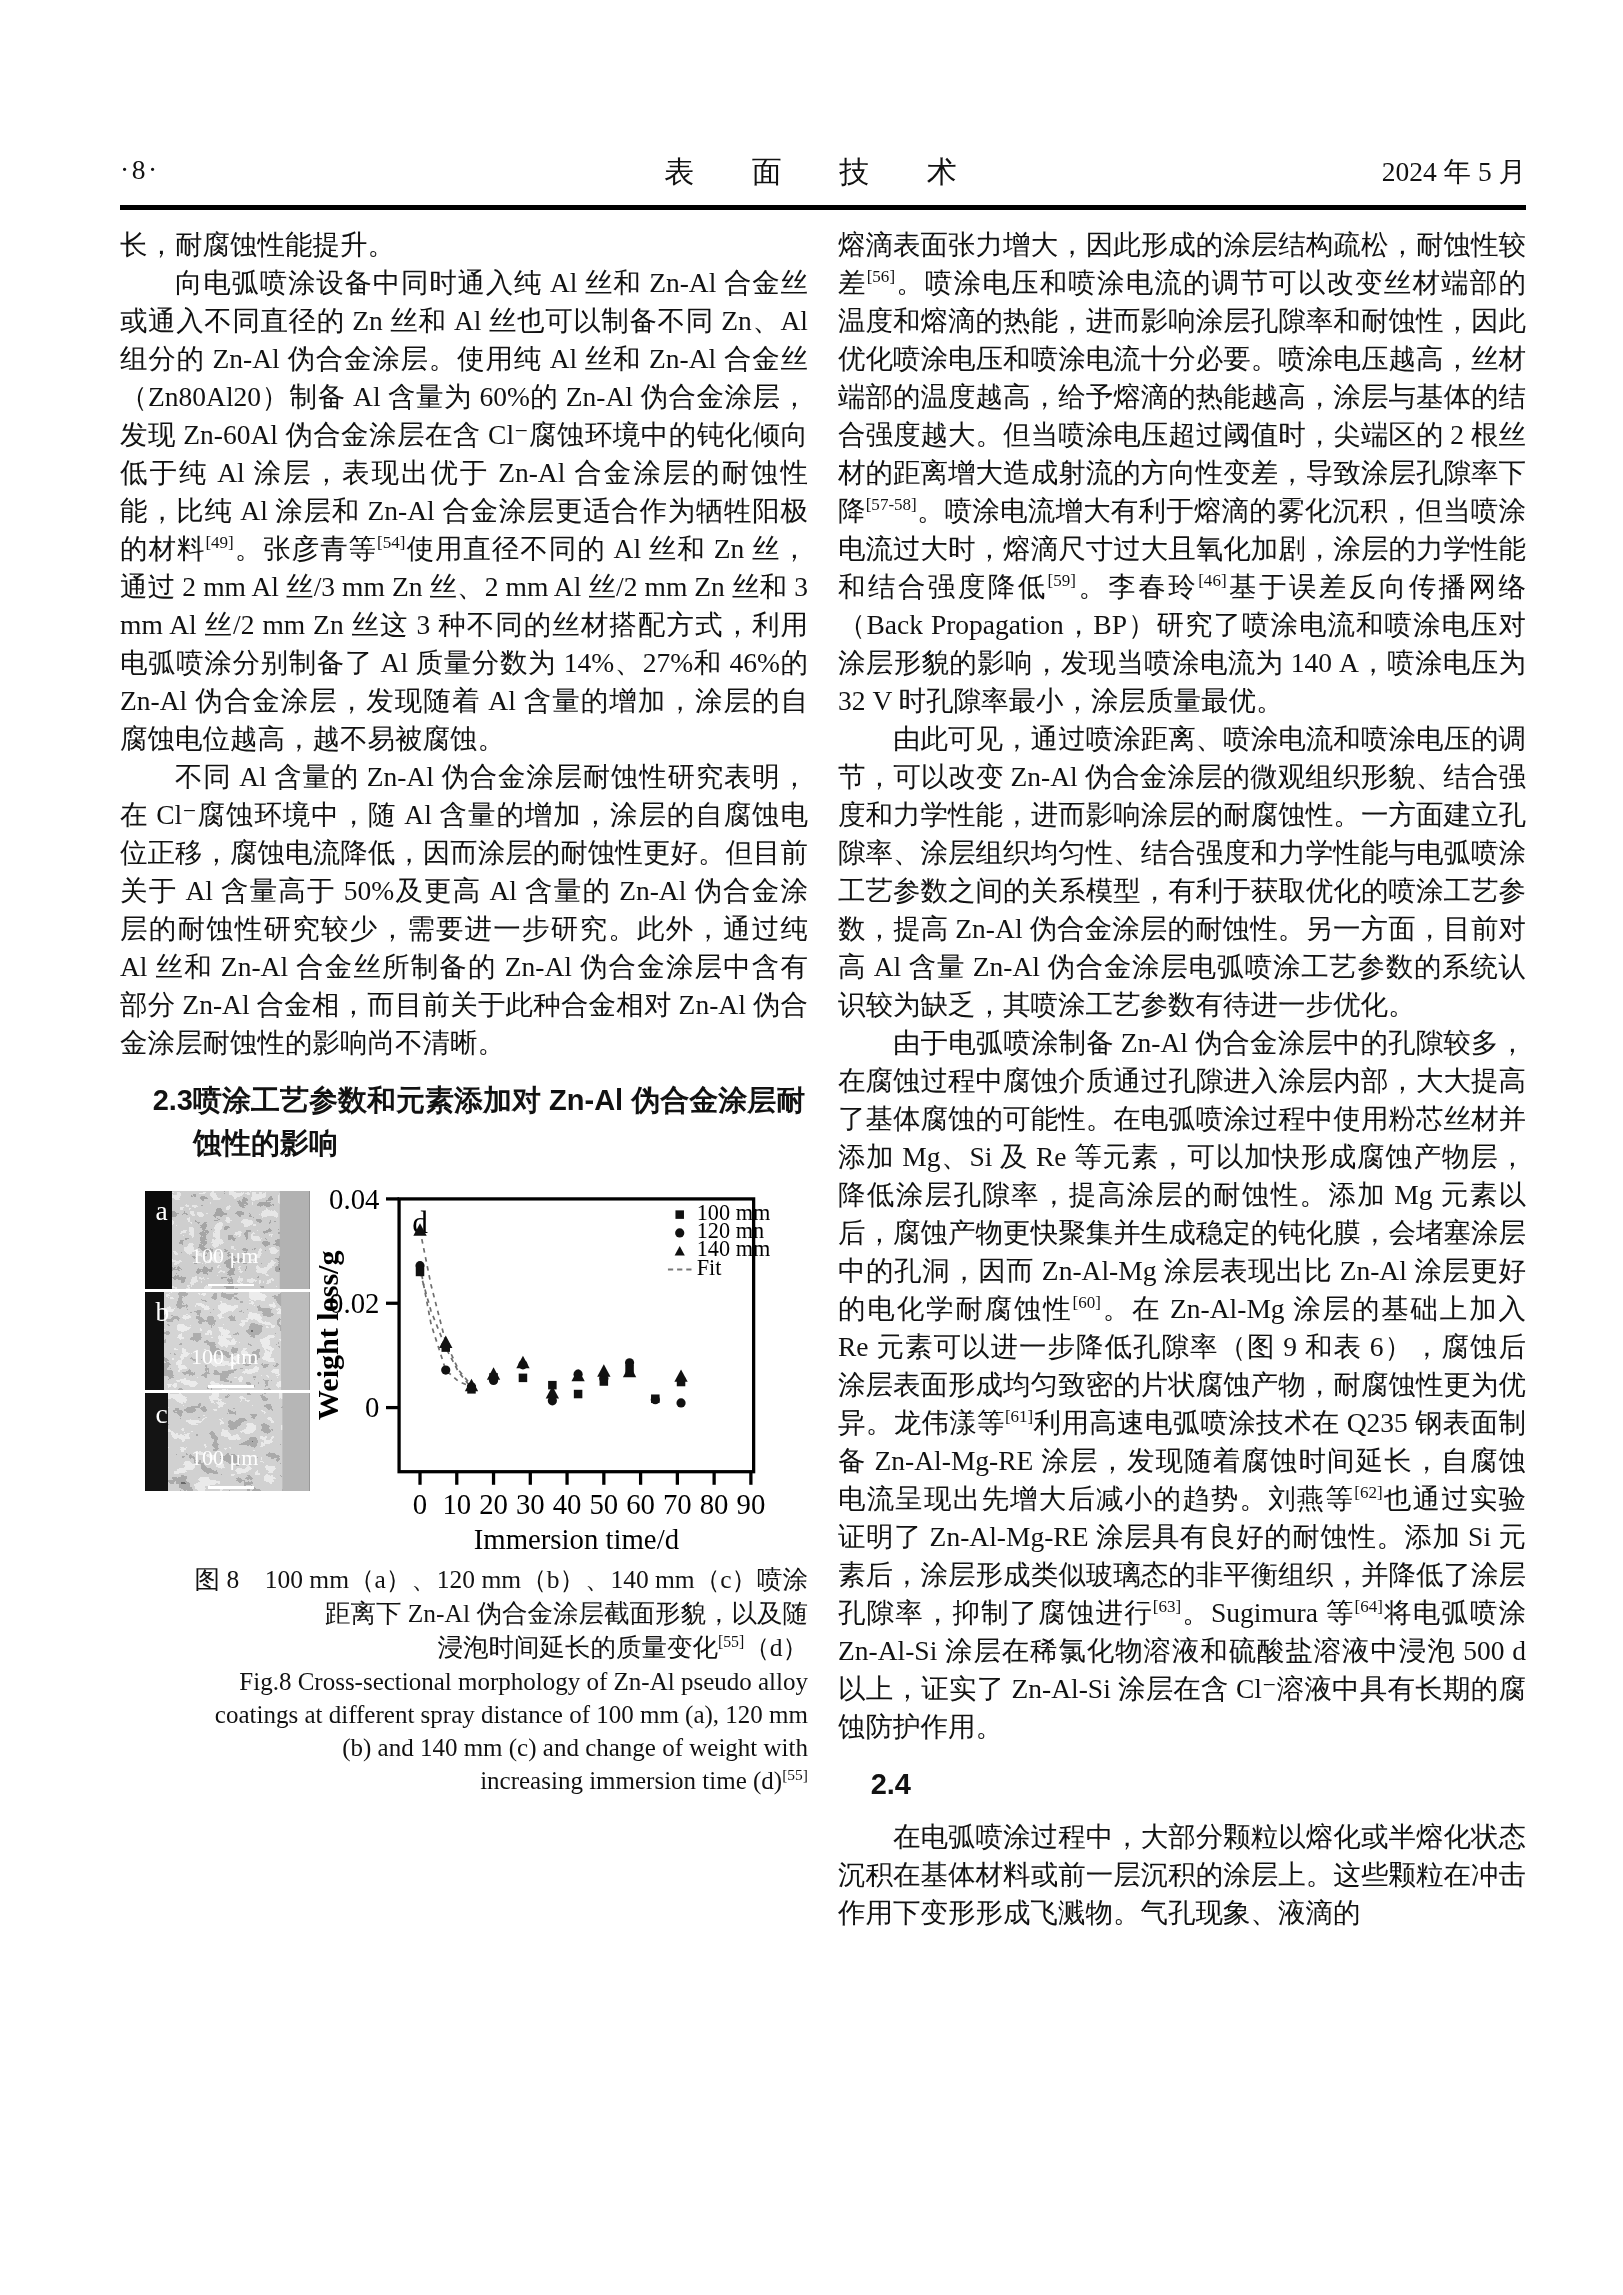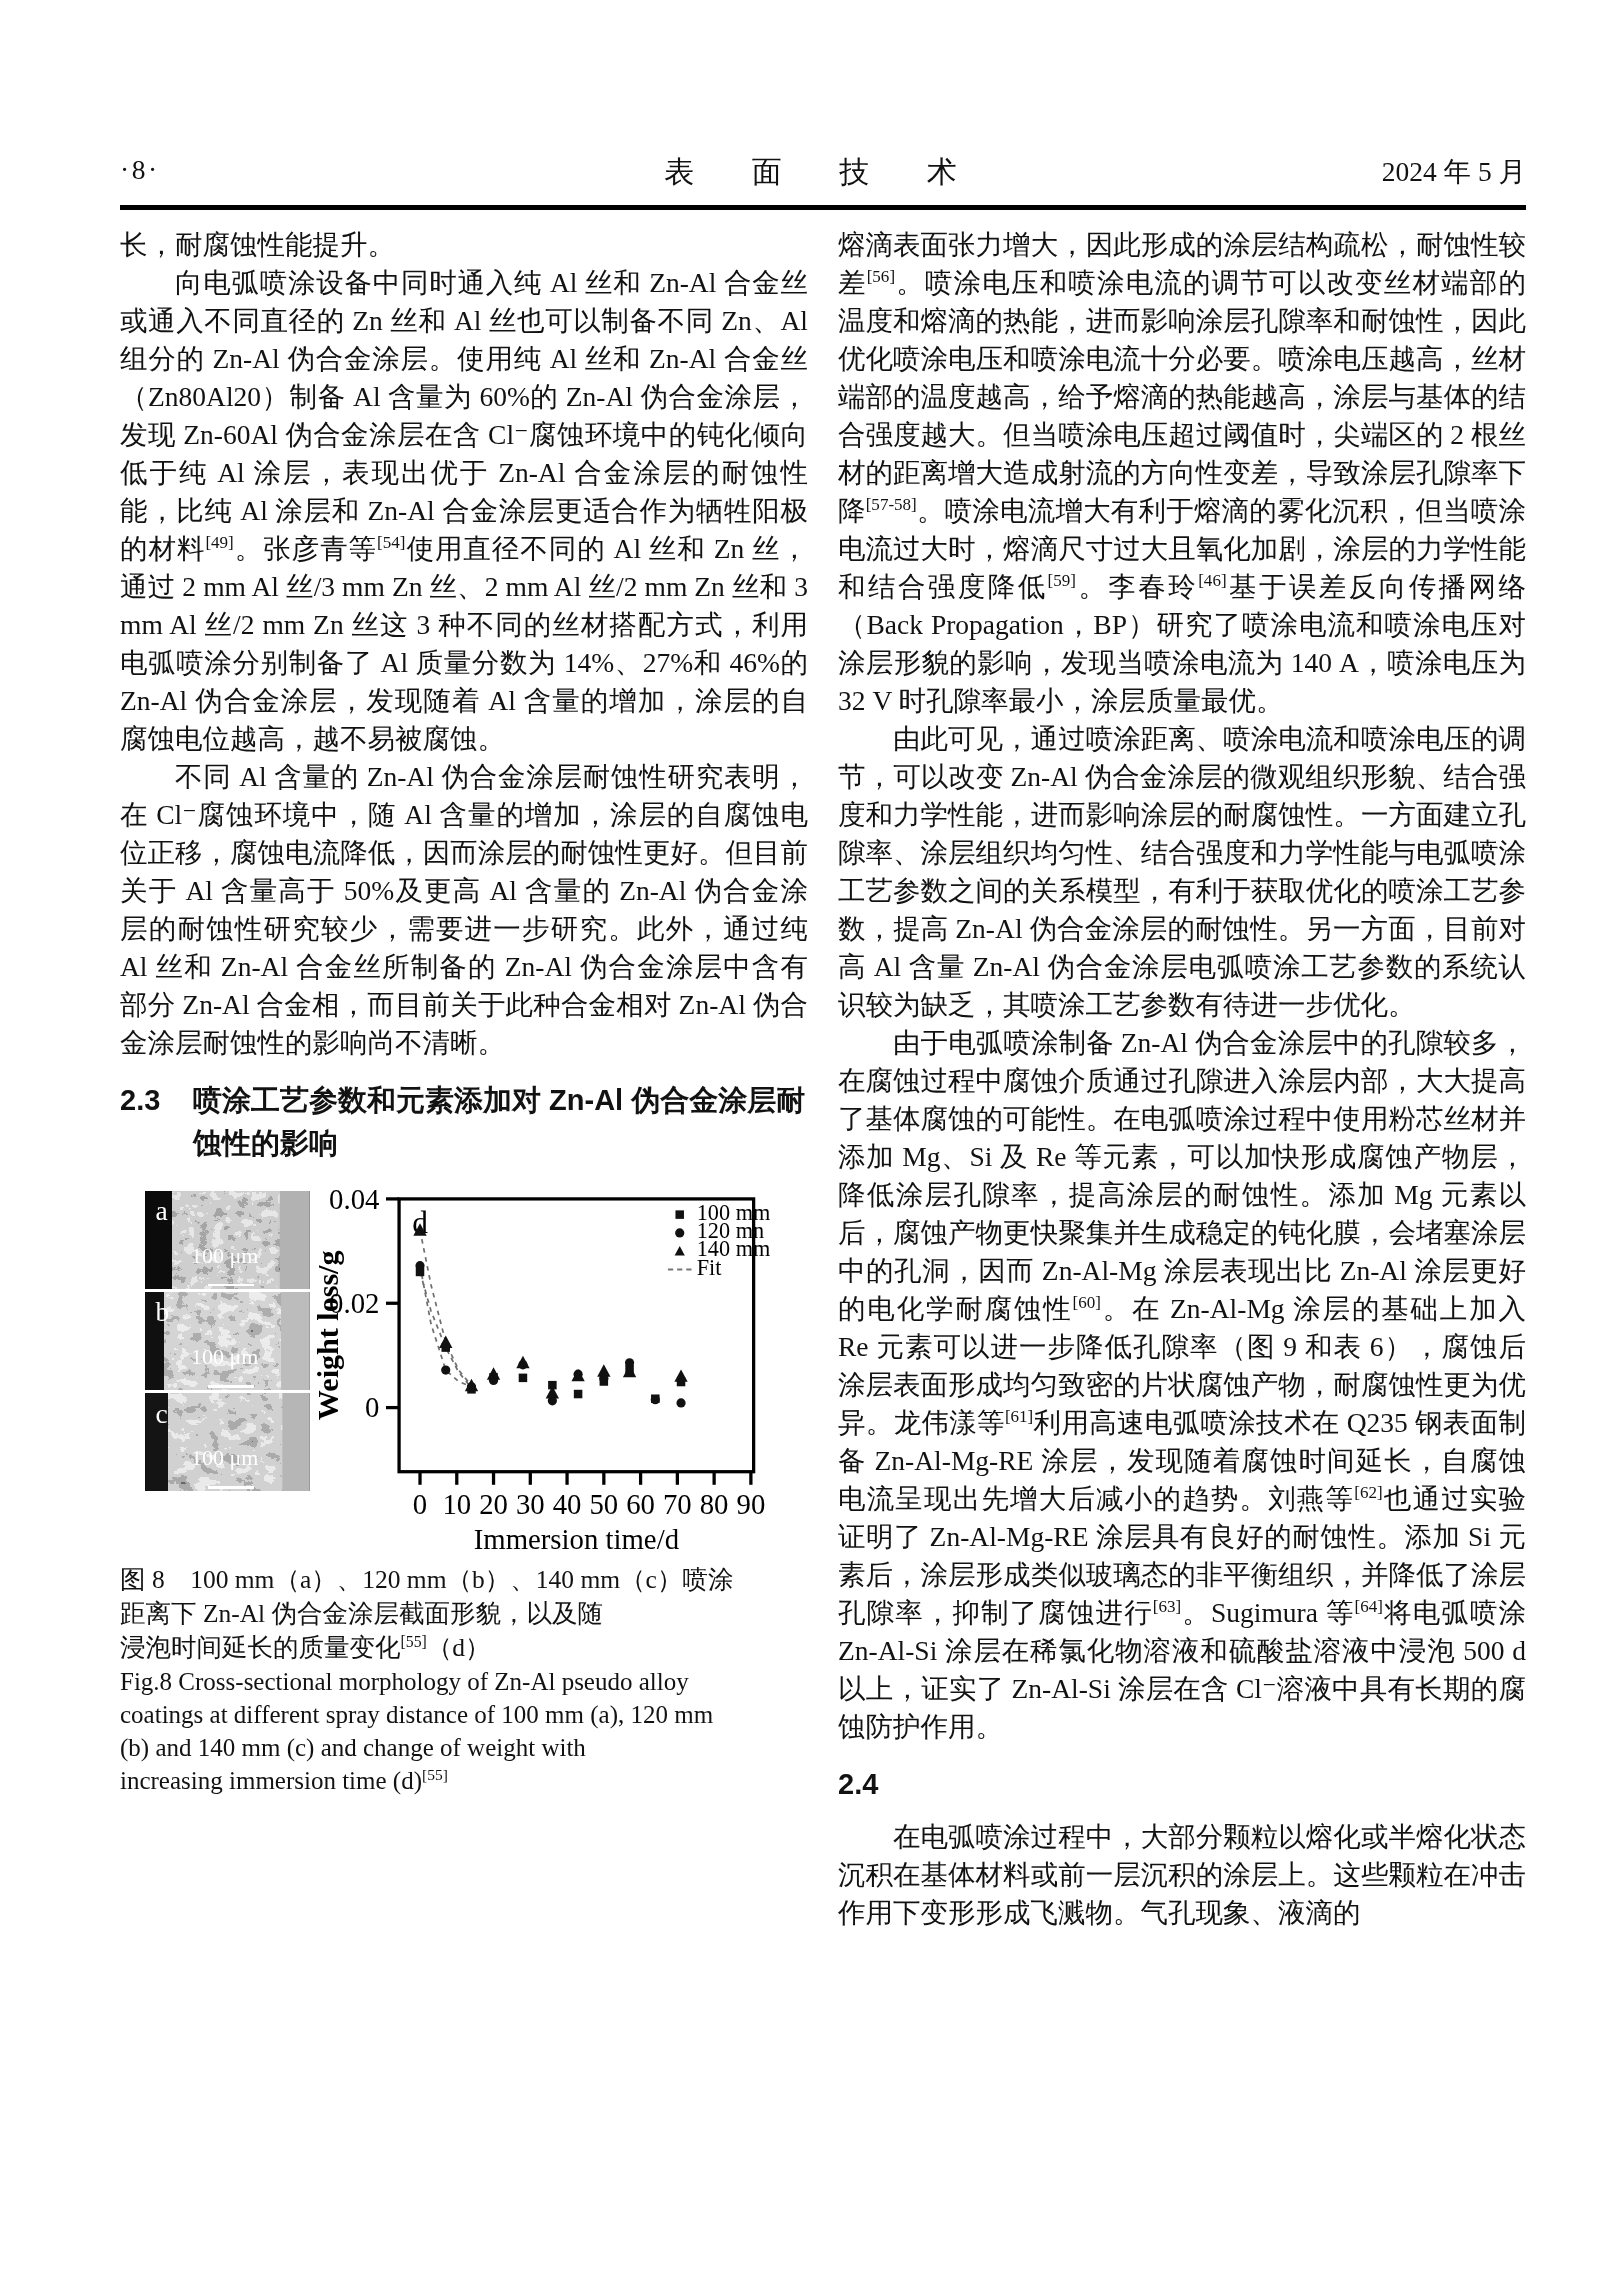--- a/index.html
+++ b/index.html
@@ -15,33 +15,33 @@
   .headrule{position:absolute;left:120px;top:205px;width:1406px;height:4.6px;background:#000;}
   
   .col{position:absolute;top:226px;width:688px;font-size:27.5px;line-height:38px;text-align:justify;text-justify:inter-ideograph;}
   .col-left{left:120px;}
   .col-right{left:838px;}
   .col p{margin:0;}
   .col p.indent{text-indent:2em;}
   sup{font-size:0.62em;line-height:0;}
   
   .sec{display:flex;margin:17px 0 11.8px 0;font-family:"Liberation Sans","DejaVu Sans",sans-serif;font-weight:bold;font-size:29px;line-height:43px;text-align:left;}
-  .sec .sec-num{flex:0 0 73px;}
+  .sec .sec-num{flex:0 0 73px;text-align:right;}
   .sec .sec-title{flex:1;}
   
   .figure{margin-top:22px;}
   .fig-graphics{position:relative;width:688px;height:364px;}
   .micro-stack{position:absolute;left:25px;top:3.9px;width:165px;}
   .micro{position:relative;width:165px;height:98px;margin-bottom:3.3px;overflow:hidden;background:#000;}
   .micro svg{display:block;}
   .micro .mlabel{position:absolute;left:10.5px;top:1.3px;color:#fff;font-size:27.5px;font-family:"Liberation Serif",serif;}
   .micro .mscale{position:absolute;left:46px;bottom:14px;color:#fff;font-size:22px;white-space:nowrap;}
   .micro .mbar{position:absolute;left:63px;bottom:2.6px;width:46px;height:2.6px;background:#fff;}
   .plot{position:absolute;left:196px;top:0;}
-  .fig-caption{margin-top:11.8px;text-align:left;font-size:25.5px;line-height:34px;}
+  .fig-caption{margin-top:11.8px;text-align:right;font-size:25.5px;line-height:34px;}
   .fig-caption .en{font-size:25px;line-height:33px;}
 </style>
 </head>
 <body>
 
 <svg width="0" height="0" style="position:absolute" aria-hidden="true">
   <defs>
     <filter id="mottle1" x="0" y="0" width="100%" height="100%">
       <feTurbulence type="fractalNoise" baseFrequency="0.05 0.07" numOctaves="4" seed="7" result="n"></feTurbulence>
       <feColorMatrix in="n" type="saturate" values="0"></feColorMatrix>

